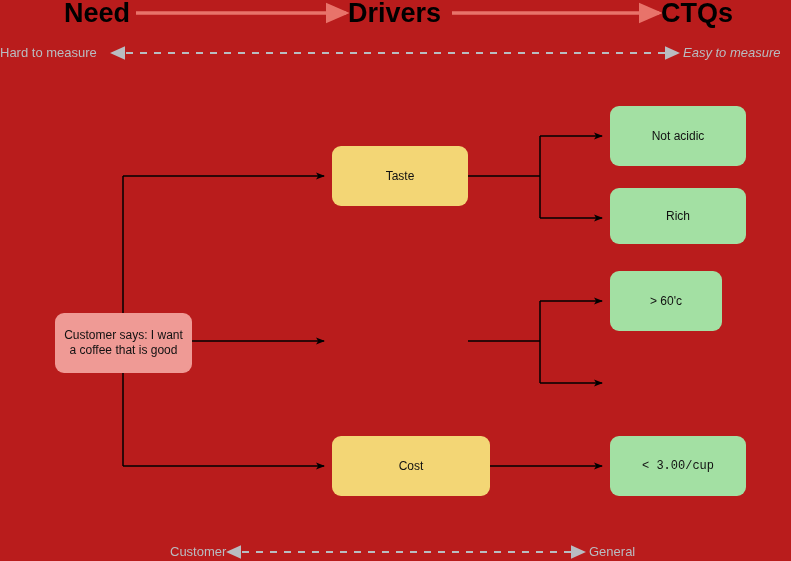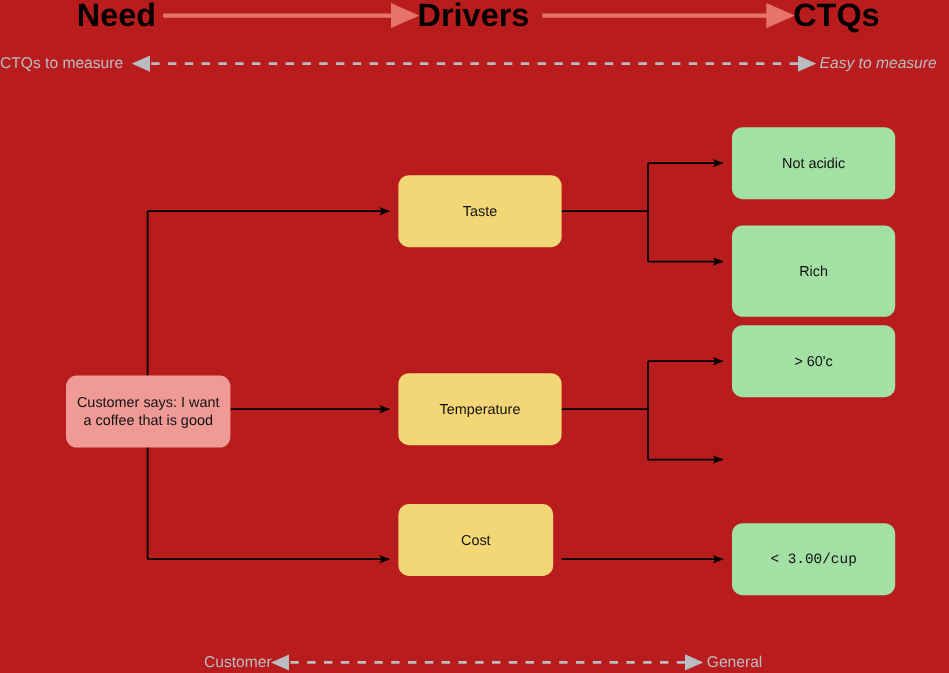--- a/index.html
+++ b/index.html
@@ -126,29 +126,28 @@
     <path d="M540,301 L602,301" fill="none" stroke="#000" stroke-width="1.5" marker-end="url(#blkhead)"></path>
     <path d="M540,383 L602,383" fill="none" stroke="#000" stroke-width="1.5" marker-end="url(#blkhead)"></path>
 
     <path d="M468,466 L602,466" fill="none" stroke="#000" stroke-width="1.5" marker-end="url(#blkhead)"></path>
   </svg>
 
   <div class="hdr-label" id="hdr-need">Need</div>
   <div class="hdr-label" id="hdr-drv">Drivers</div>
   <div class="hdr-label" id="hdr-ctq">CTQs</div>
 
-  <div class="axis-label" id="ax-hard">CTQs to measure</div>
+  <div class="axis-label" id="ax-hard">Hard to measure</div>
   <div class="axis-label" id="ax-easy">Easy to measure</div>
   <div class="axis-label" id="ax-gen">Customer</div>
   <div class="axis-label" id="ax-spec">General</div>
 
   <div class="node need" style="left:55px; top:313px; width:137px; height:60px;">Customer says: I want a coffee that is good</div>
 
   <div class="node driver" style="left:332px; top:146px; width:136px; height:60px;">Taste</div>
-  <div class="node driver" style="left:332px; top:311px; width:136px; height:60px;">Temperature</div>
-  <div class="node driver" style="left:332px; top:420px; width:129px; height:60px;">Cost</div>
+  <div class="node driver" style="left:332px; top:436px; width:158px; height:60px;">Cost</div>
 
   <div class="node ctq" style="left:610px; top:106px; width:136px; height:60px;">Not acidic</div>
-  <div class="node ctq" style="left:610px; top:188px; width:136px; height:76px;">Rich</div>
-  <div class="node ctq" style="left:610px; top:271px; width:136px; height:60px;">&gt; 60'c</div>
+  <div class="node ctq" style="left:610px; top:188px; width:136px; height:56px;">Rich</div>
+  <div class="node ctq" style="left:610px; top:271px; width:112px; height:60px;">&gt; 60'c</div>
   <div class="node ctq" style="left:610px; top:436px; width:136px; height:60px;font-family:Liberation Mono, monospace;">&lt; 3.00/cup</div>
 
 </div>
 
 </body></html>

